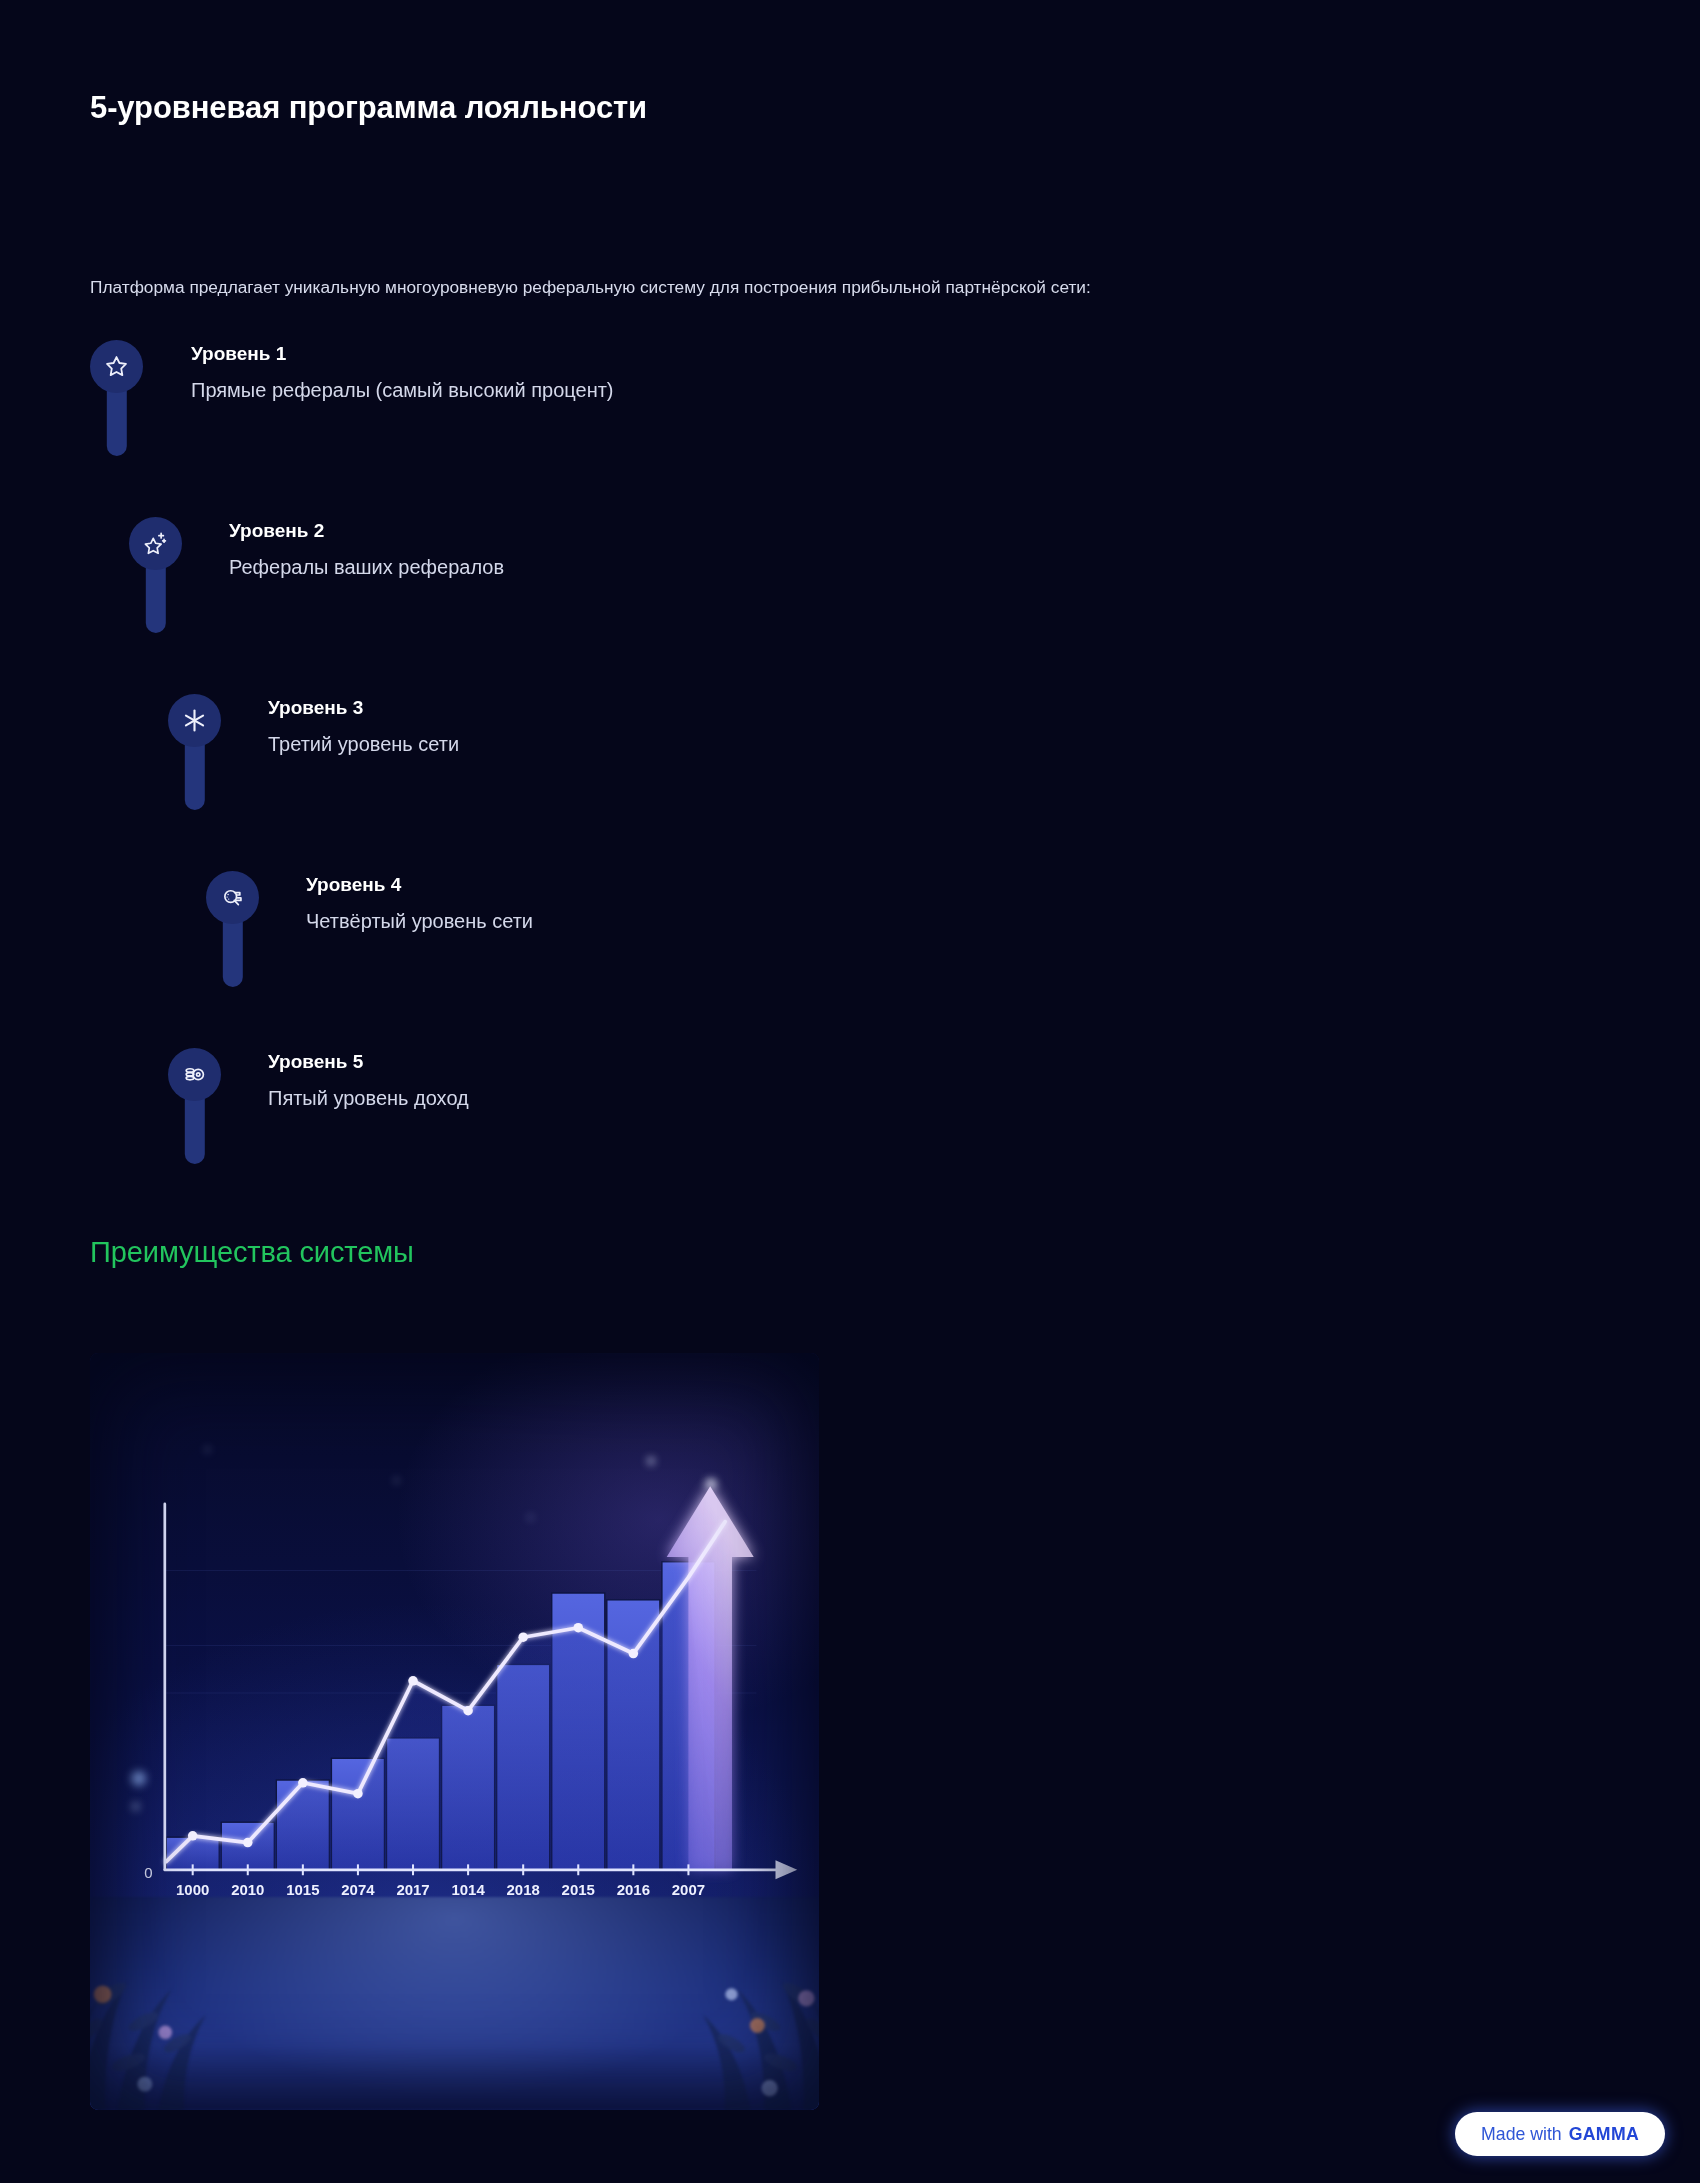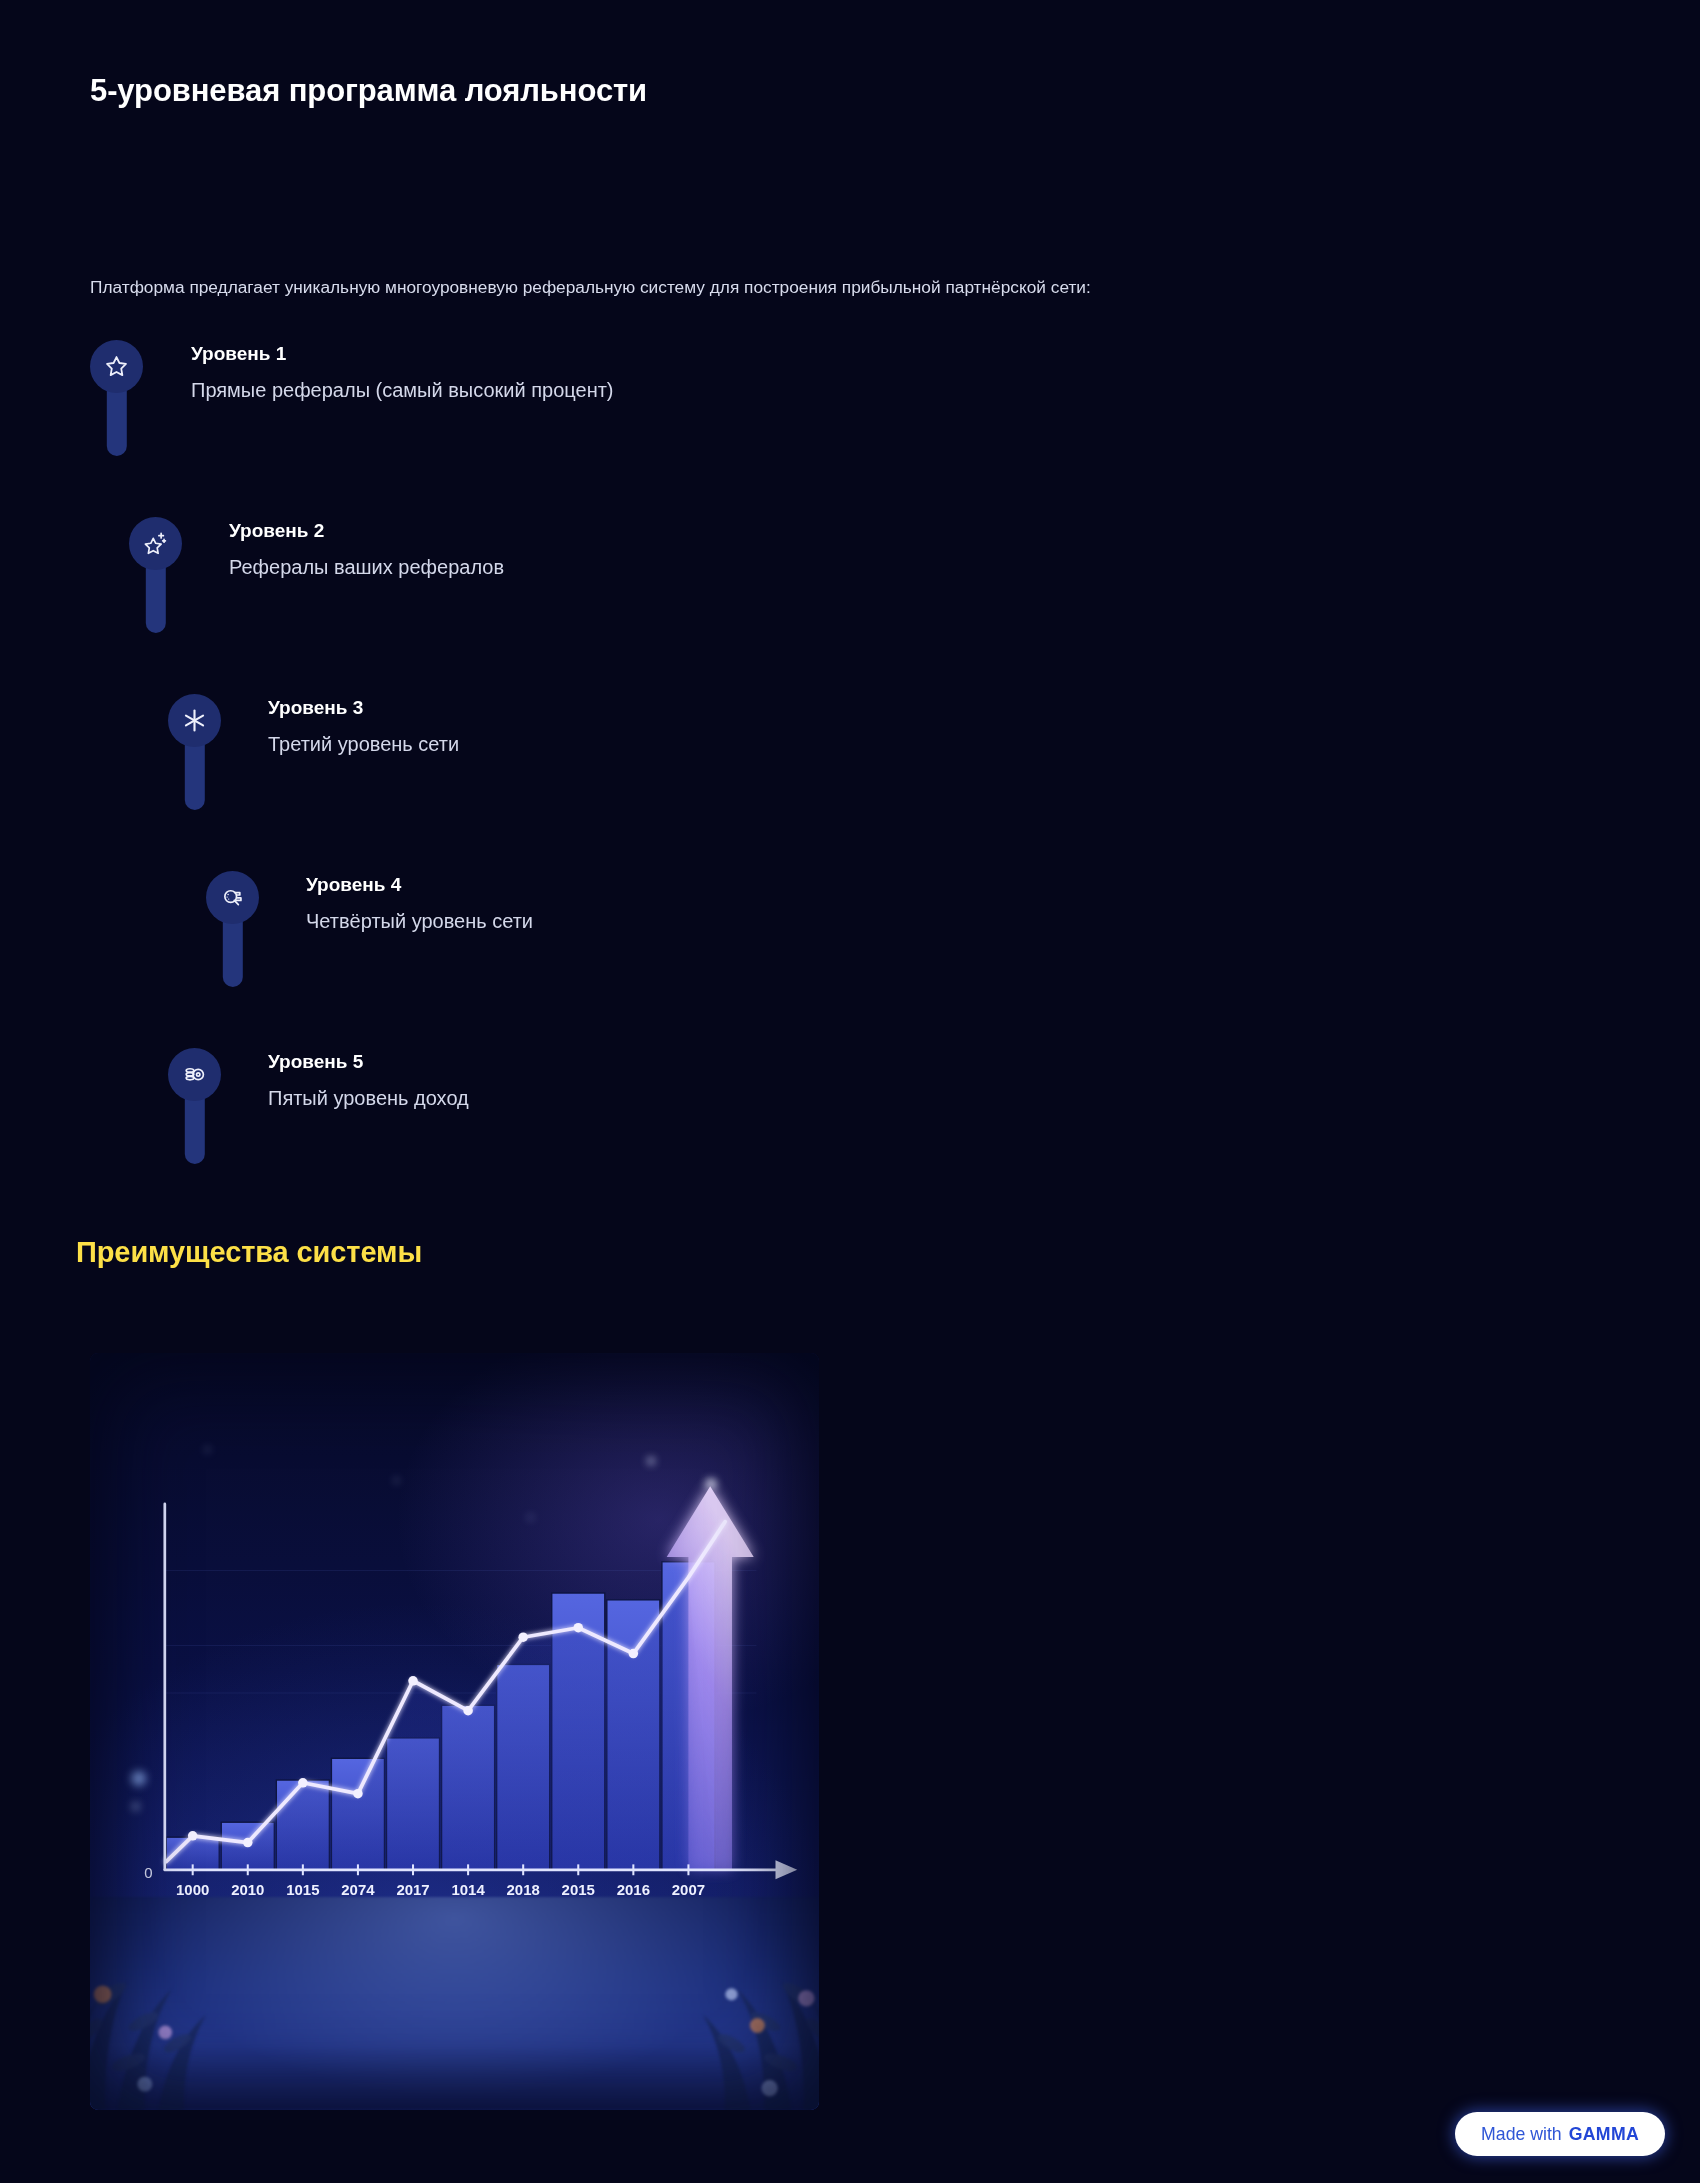--- a/index.html
+++ b/index.html
@@ -29,21 +29,21 @@
     color: #ffffff;
     letter-spacing: -0.3px;
     line-height: 1.12;
   }
 
   .page-subtitle {
     font-size: 31px;
     font-weight: 700;
     color: #ffffff;
     letter-spacing: -0.1px;
-    margin-top: 9px;
+    margin-top: 26px;
     line-height: 1.2;
   }
 
   .intro {
     position: absolute;
     left: 90px;
     top: 275px;
     width: 1538px;
     font-size: 17.3px;
     font-weight: 400;
@@ -123,25 +123,25 @@
   .lv3 .badge { left: 168px; }
   .lv3 .level-text { left: 268px; }
   .lv4 .badge { left: 206px; }
   .lv4 .level-text { left: 306px; }
   .lv5 .badge { left: 168px; }
   .lv5 .level-text { left: 268px; }
 
   
   .benefits-heading {
     position: absolute;
-    left: 76px;
+    left: 90px;
     top: 1236px;
     font-size: 29px;
-    font-weight: 700;
-    color: #fde047;
+    font-weight: 400;
+    color: #22c55e;
     letter-spacing: -0.1px;
   }
 
   .benefits-body {
     position: absolute;
     left: 90px;
     top: 1353px;
     width: 1524px;
     height: 762px;
   }

